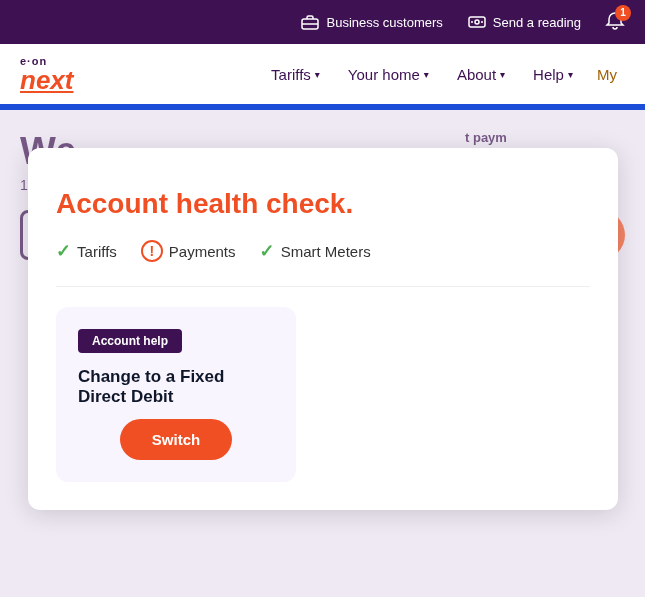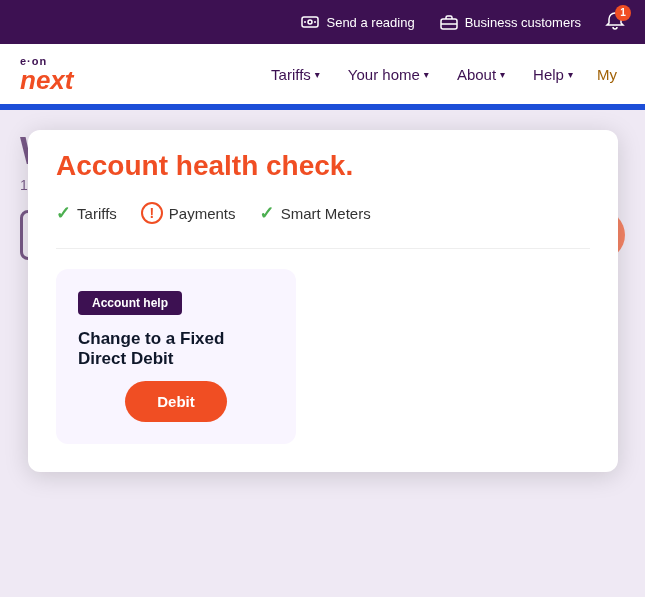--- a/index.html
+++ b/index.html
@@ -57,20 +57,21 @@
       font-size: 11px;
       color: #3d1152;
       font-weight: 600;
       letter-spacing: 1px;
     }
     .logo-next {
       font-size: 26px;
       color: #f04e23;
       font-weight: 700;
       font-style: italic;
+      text-decoration: underline;
     }
     .nav-items {
       display: flex;
       align-items: center;
       gap: 4px;
     }
     .nav-item {
       display: flex;
       align-items: center;
       gap: 4px;
@@ -184,23 +185,23 @@
       display: flex;
       align-items: flex-start;
       justify-content: flex-start;
       padding: 0;
     }
 
     
     .modal {
       background: white;
       border-radius: 12px;
-      padding: 20px 28px 28px 28px;
+      padding: 40px 28px 28px 28px;
       width: 590px;
-      margin: 10px auto 0 auto;
+      margin: 28px auto 0 auto;
       box-shadow: 0 4px 24px rgba(0,0,0,0.15);
       position: absolute;
       left: 28px;
       top: 10px;
     }
 
     .modal-header {
       display: flex;
       justify-content: space-between;
       align-items: flex-start;
@@ -328,37 +329,37 @@
       font-weight: 700;
     }
   </style>
 </head>
 <body>
 
 <div class="top-bar">
   <a class="top-bar-item">
     <span class="top-bar-icon">
       <svg width="18" height="16" viewBox="0 0 18 16" fill="none">
+        <rect x="1" y="5" width="16" height="10" rx="2" stroke="white" stroke-width="1.5"></rect>
+        <path d="M6 5V3.5C6 2.67 6.67 2 7.5 2h3C11.33 2 12 2.67 12 3.5V5" stroke="white" stroke-width="1.5"></path>
+        <line x1="1" y1="10" x2="17" y2="10" stroke="white" stroke-width="1.5"></line>
+      </svg>
+    </span>
+    <span>Business customers</span>
+  </a>
+  <a class="top-bar-item">
+    <span class="top-bar-icon">
+      <svg width="18" height="16" viewBox="0 0 18 16" fill="none">
         <rect x="1" y="3" width="16" height="10" rx="2" stroke="white" stroke-width="1.5"></rect>
         <circle cx="9" cy="8" r="2" stroke="white" stroke-width="1.5"></circle>
         <path d="M5 8 H3" stroke="white" stroke-width="1.5"></path>
         <path d="M15 8 H13" stroke="white" stroke-width="1.5"></path>
       </svg>
     </span>
     <span>Send a reading</span>
-  </a>
-  <a class="top-bar-item">
-    <span class="top-bar-icon">
-      <svg width="18" height="16" viewBox="0 0 18 16" fill="none">
-        <rect x="1" y="5" width="16" height="10" rx="2" stroke="white" stroke-width="1.5"></rect>
-        <path d="M6 5V3.5C6 2.67 6.67 2 7.5 2h3C11.33 2 12 2.67 12 3.5V5" stroke="white" stroke-width="1.5"></path>
-        <line x1="1" y1="10" x2="17" y2="10" stroke="white" stroke-width="1.5"></line>
-      </svg>
-    </span>
-    <span>Business customers</span>
   </a>
   <div class="top-bar-item notif-badge">
     <span>
       <svg width="20" height="20" viewBox="0 0 20 20" fill="none">
         <path d="M10 2a6 6 0 016 6v4l2 2H2l2-2V8a6 6 0 016-6z" stroke="white" stroke-width="1.5" fill="none"></path>
         <path d="M8 16a2 2 0 004 0" stroke="white" stroke-width="1.5"></path>
       </svg>
     </span>
     <span class="notif-count">1</span>
   </div>
@@ -434,17 +435,17 @@
           <span class="check-green">✓</span>
           <span>Smart Meters</span>
         </div>
       </div>
 
       <div class="divider"></div>
 
       <div class="card">
         <span class="card-tag">Account help</span>
         <div class="card-title">Change to a Fixed Direct Debit</div>
-        <button class="switch-btn">Debit</button>
+        <button class="switch-btn">Switch</button>
       </div>
     </div>
   </div>
 </div>
 
 </body></html>

